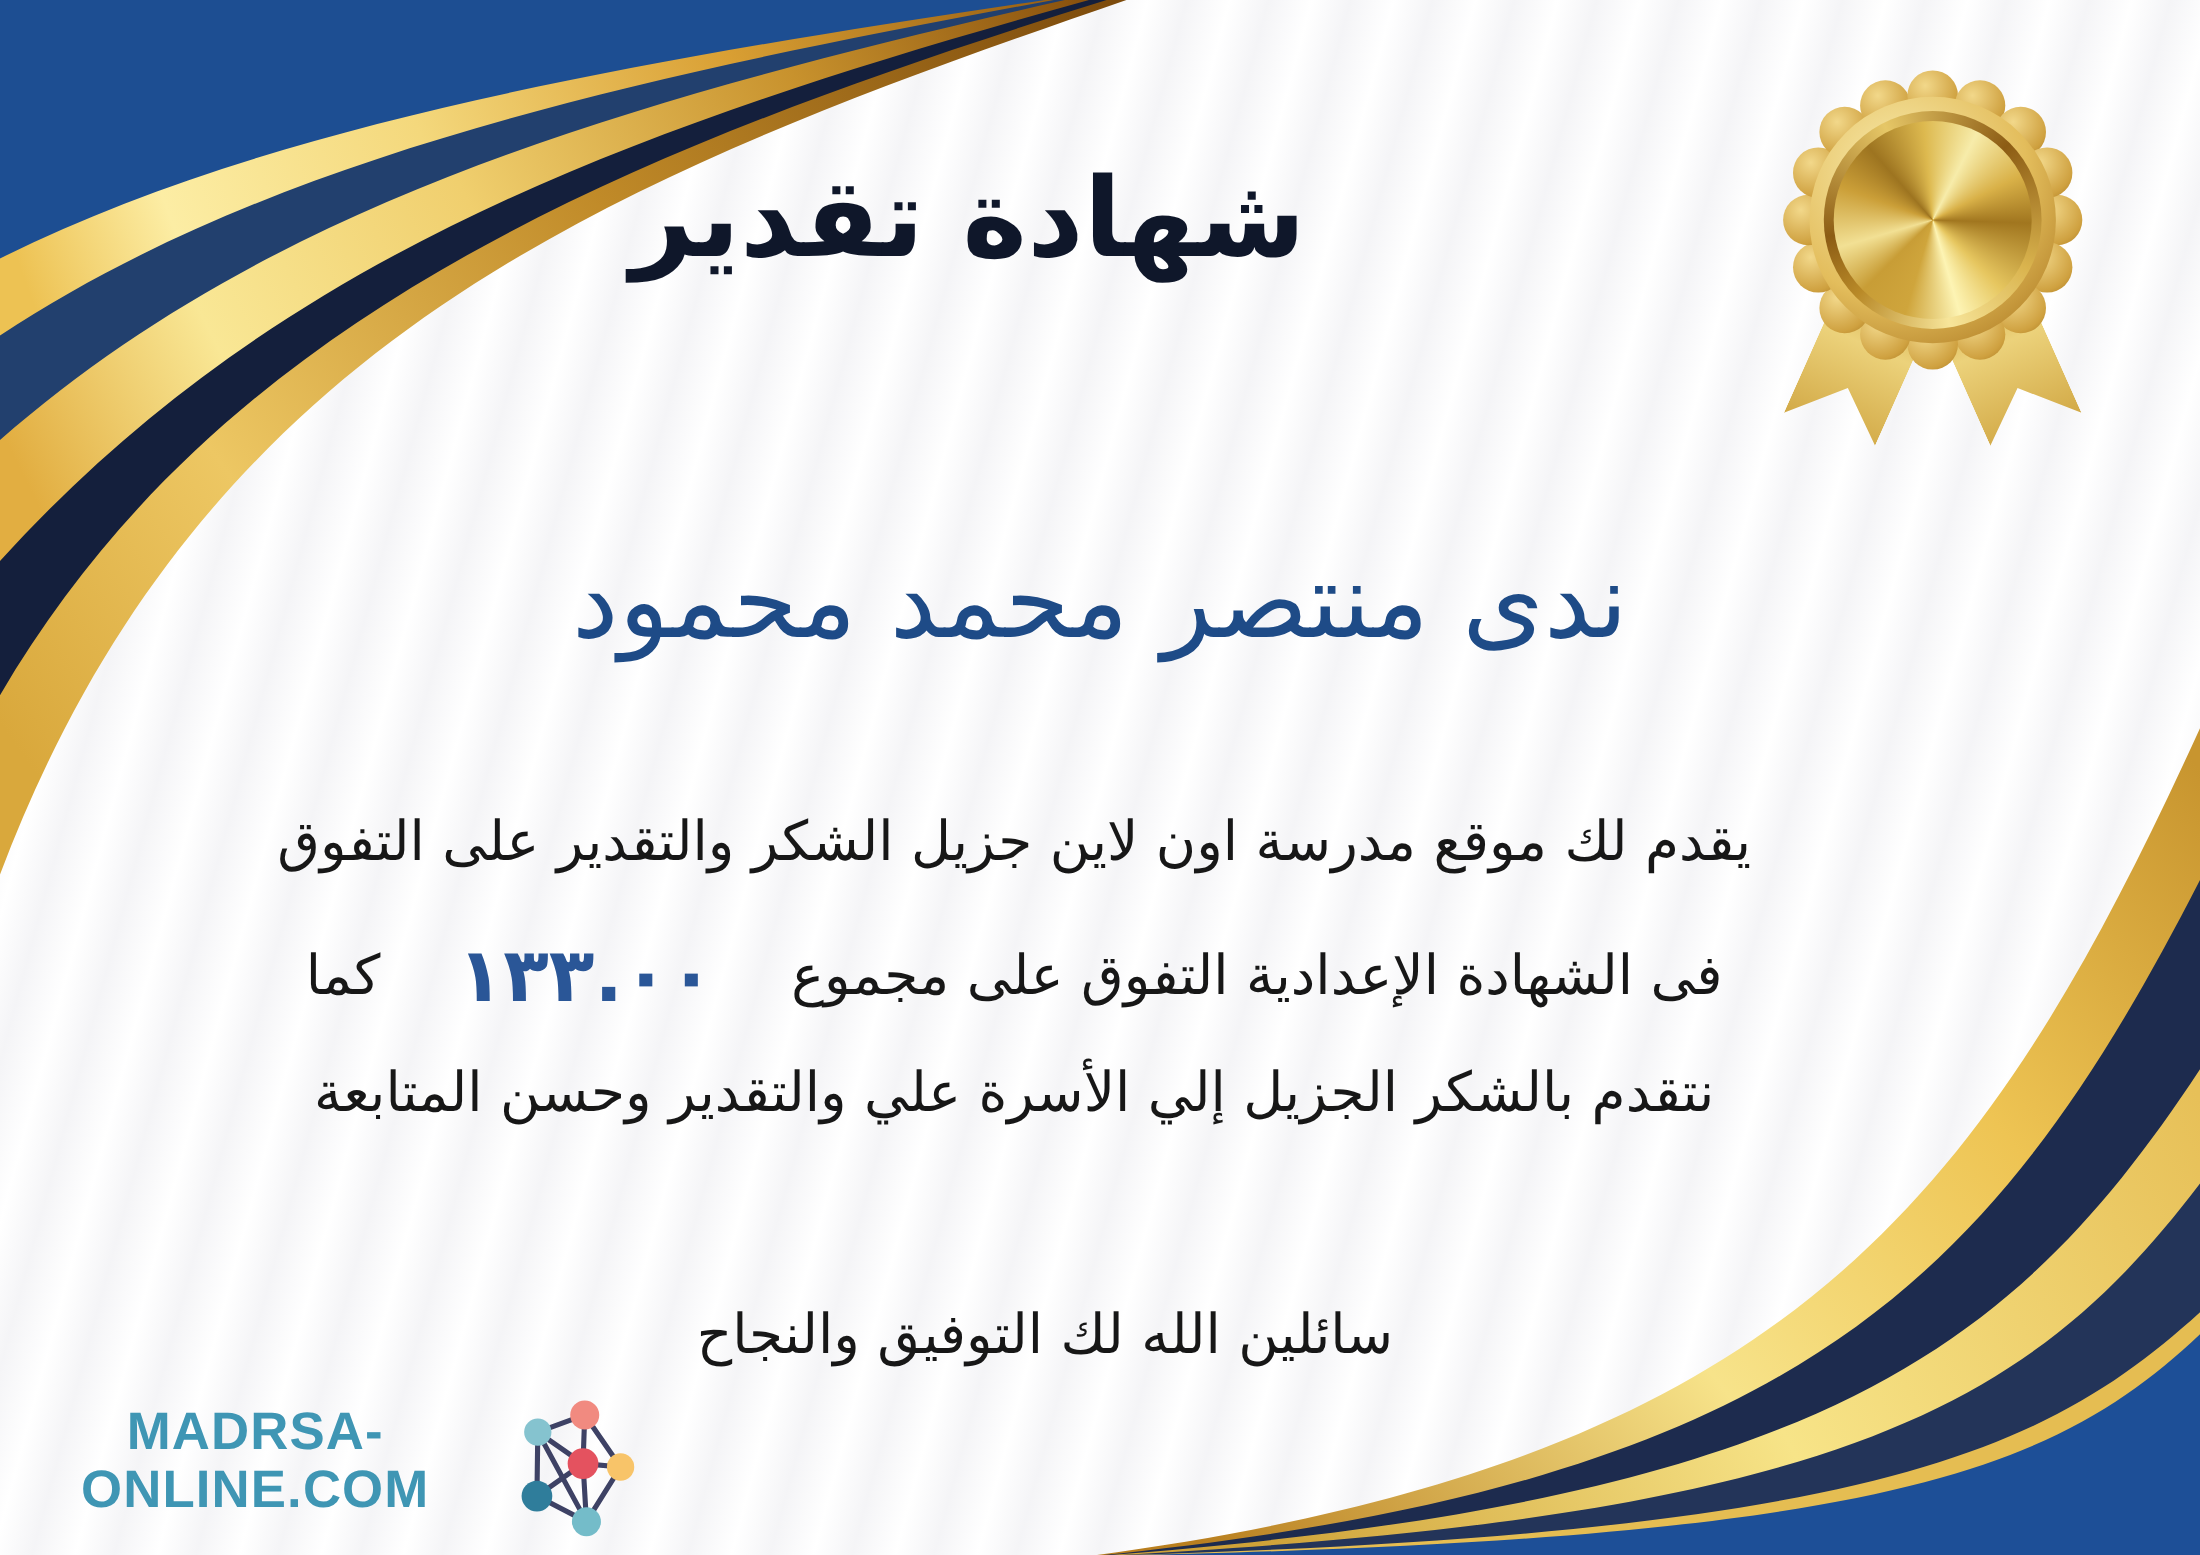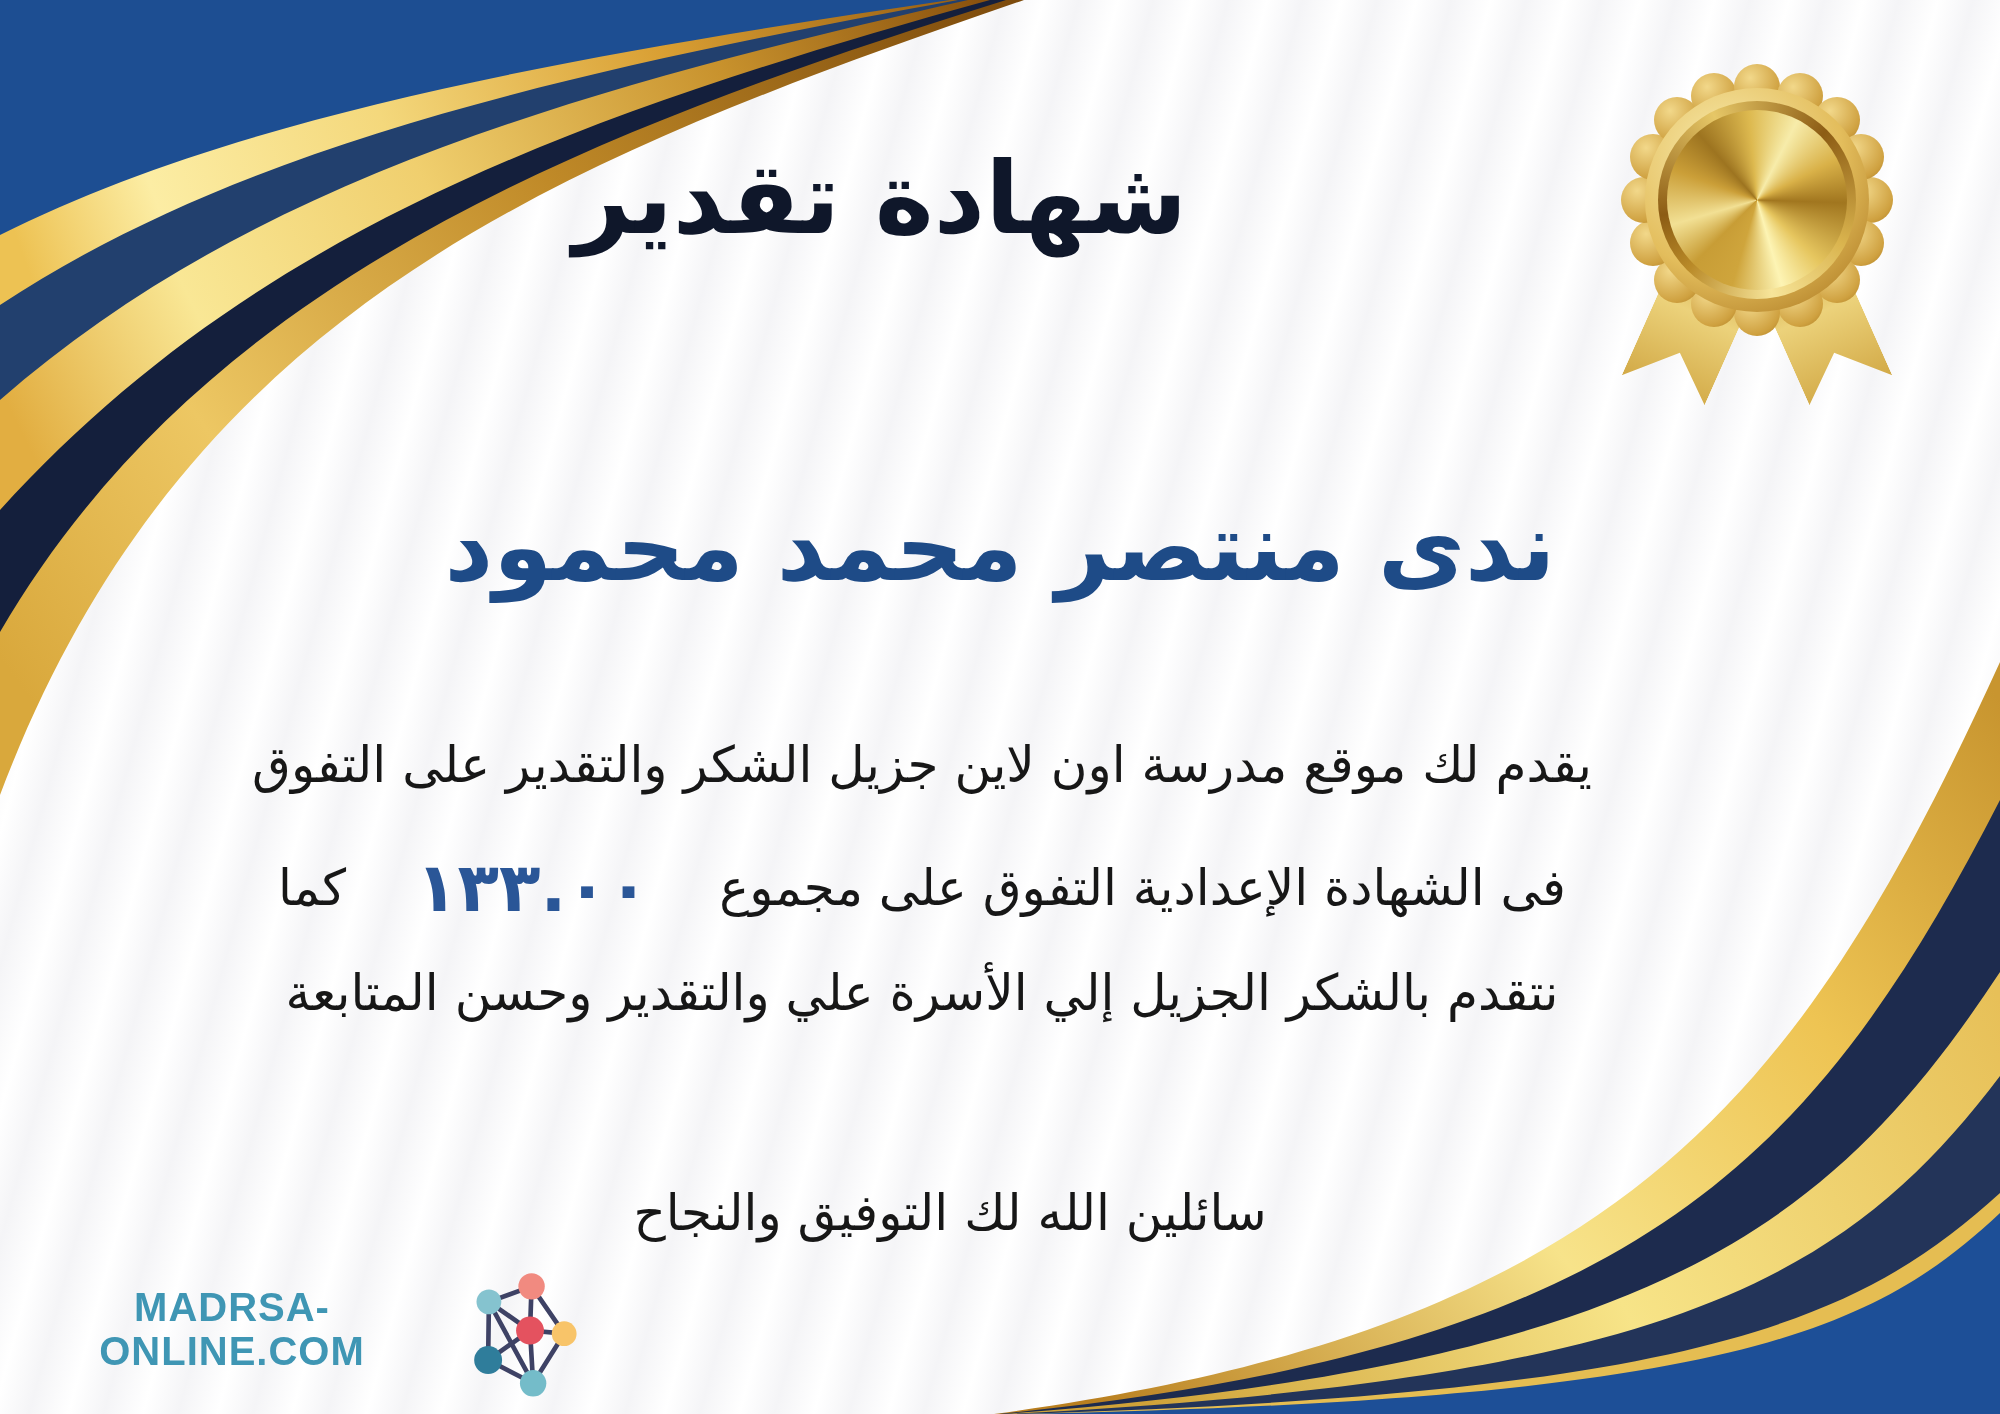--- a/index.html
+++ b/index.html
@@ -17,21 +17,21 @@
   }
   .corner-svg{position:absolute;left:0;top:0;width:2000px;height:1414px;pointer-events:none;}
 
   
   .title{
     position:absolute;top:140px;left:0;width:1760px;text-align:center;
     font-size:100px;font-weight:bold;color:#0f172a;direction:rtl;
   }
   .student-name{
     position:absolute;top:492px;left:0;width:2000px;text-align:center;
-    font-size:95px;font-weight:bold;color:#1e4b87;direction:rtl;
+    font-size:95px;font-weight:normal;color:#1e4b87;direction:rtl;
   }
   .body-line{
     position:absolute;left:0;width:1844px;text-align:center;
     font-size:50px;color:#171717;direction:rtl;white-space:nowrap;
   }
   .line1{top:736px;}
   .line2{top:848px;}
   .line3{top:964px;}
   .score{
     font-size:68px;font-weight:bold;color:#2a5697;
@@ -74,21 +74,21 @@
   
   .logo{
     position:absolute;left:22px;bottom:12px;display:flex;align-items:center;gap:12px;
   }
   .logo-text{width:420px;text-align:center;}
   .logo-ar{
     font-size:54px;font-weight:bold;color:#ee6f6b;direction:rtl;line-height:1.1;
   }
   .logo-en{
     font-family:"Liberation Sans", sans-serif;
-    font-size:40px;font-weight:bold;color:#3f96b4;letter-spacing:1px;line-height:1.1;
+    font-size:48px;font-weight:bold;color:#3f96b4;letter-spacing:1px;line-height:1.1;
   }
   .logo-icon{width:128px;height:146px;}
 </style>
 </head>
 <body>
 
 <div class="paper"></div>
 
 <svg class="corner-svg" viewBox="0 0 2000 1414" aria-hidden="true">
   <defs>

